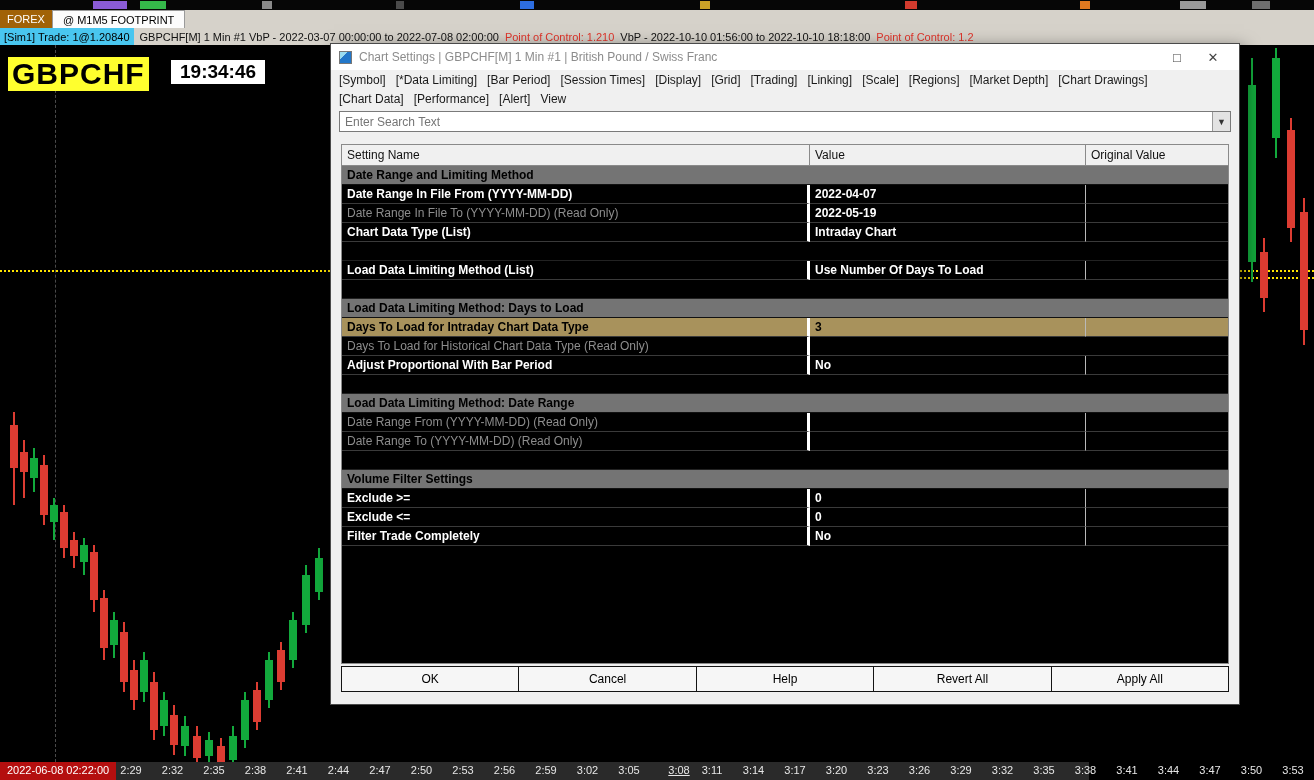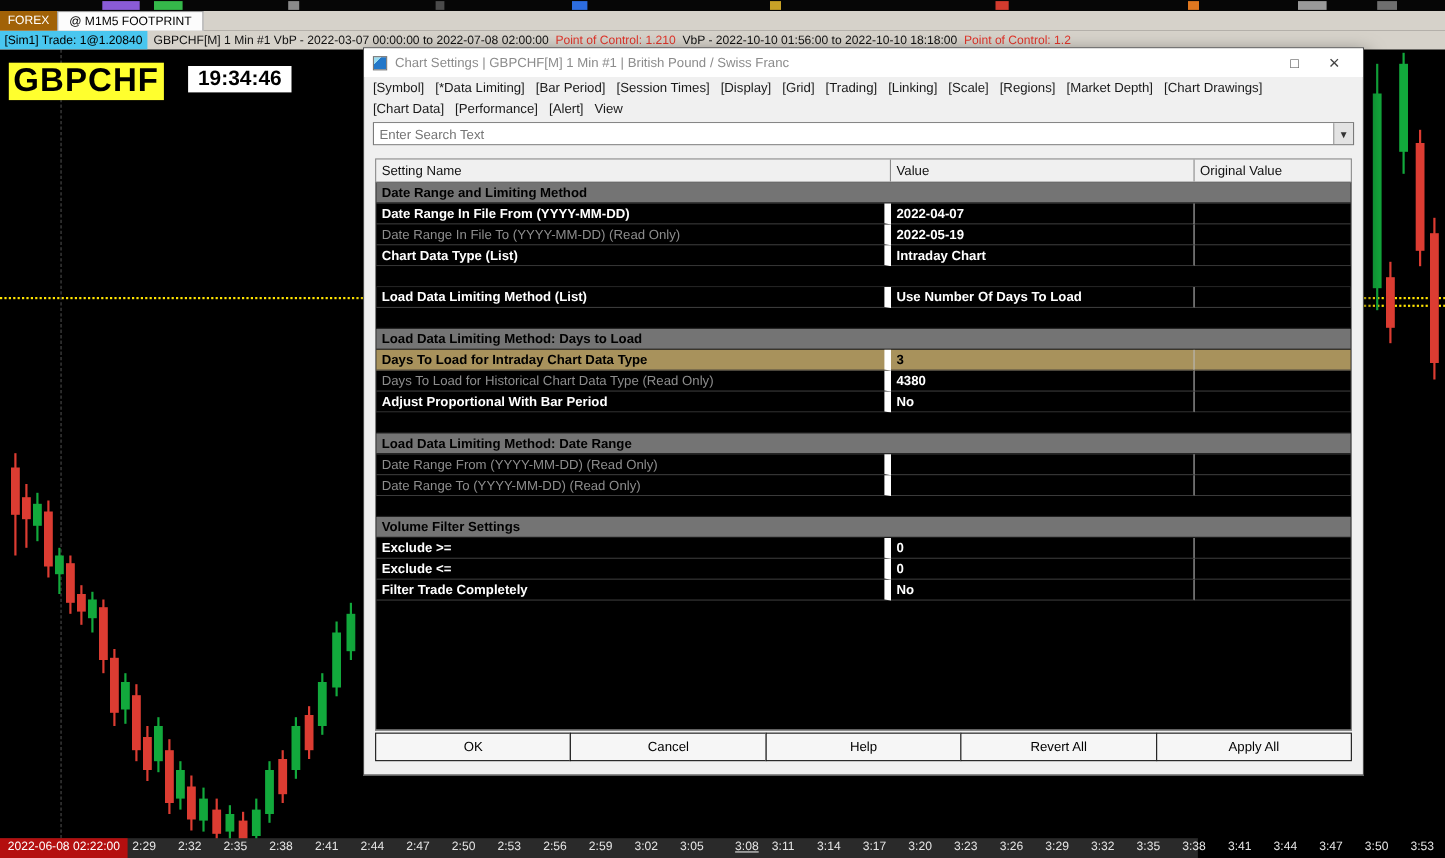--- a/index.html
+++ b/index.html
@@ -46,21 +46,21 @@
   .table-wrap{flex:1;display:flex;flex-direction:column;margin:12px 10px 0 10px;min-height:0}
   .thead{display:flex;flex:0 0 22px;background:#f0f0f0;border:1px solid #8a8a8a}
   .th{display:flex;align-items:center;padding:0 5px;border-right:1px solid #8a8a8a;color:#111}
   .th:last-child{border-right:none}
   .col-name{flex:0 0 468px;width:468px}
   .col-value{flex:0 0 276px;width:276px}
   .col-orig{flex:1}
   .tbody{flex:1;background:#000;border:1px solid #8a8a8a;border-top:none;display:flex;flex-direction:column;overflow:hidden}
   .tr{display:flex;flex:0 0 19px;height:19px}
   .td{display:flex;align-items:center;padding:0 5px;white-space:nowrap;overflow:hidden}
-  .td-name{flex:0 0 468px;width:468px;border-right:6px solid #ffffff;color:#fff;font-weight:700}
+  .td-name{flex:0 0 468px;width:468px;border-right:3px solid #ffffff;color:#fff;font-weight:700}
   .td-value{flex:0 0 276px;width:276px;border-right:1px solid #b9b9b9;color:#fff;font-weight:700}
   .td-orig{flex:1;color:#fff}
   .tr.row .td,.tr.readonly .td,.tr.selected .td{border-bottom:1px solid #3a3a3a}
   .tr.readonly .td-name{color:#8d8d8d;font-weight:400}
   .tr.section{background:#747474;border-bottom:1px solid #111}
   .td-section{flex:1;color:#000;font-weight:700;padding:0 5px;display:flex;align-items:center}
   .tr.selected{background:#a8925c}
   .tr.selected .td-name,.tr.selected .td-value,.tr.selected .td-orig{color:#000}
   .tr.empty{background:#000;border-bottom:1px solid #222}
 
@@ -275,21 +275,20 @@
         <div class="tr section">
           <div class="td td-section">Load Data Limiting Method: Days to Load</div>
         </div>
         <div class="tr selected">
           <div class="td td-name">Days To Load for Intraday Chart Data Type</div>
           <div class="td td-value">3</div>
           <div class="td td-orig"></div>
         </div>
         <div class="tr readonly">
           <div class="td td-name">Days To Load for Historical Chart Data Type (Read Only)</div>
-          <div class="td td-value">4380</div>
           <div class="td td-orig"></div>
         </div>
         <div class="tr row">
           <div class="td td-name">Adjust Proportional With Bar Period</div>
           <div class="td td-value">No</div>
           <div class="td td-orig"></div>
         </div>
         <div class="tr empty"></div>
         <div class="tr section">
           <div class="td td-section">Load Data Limiting Method: Date Range</div>

